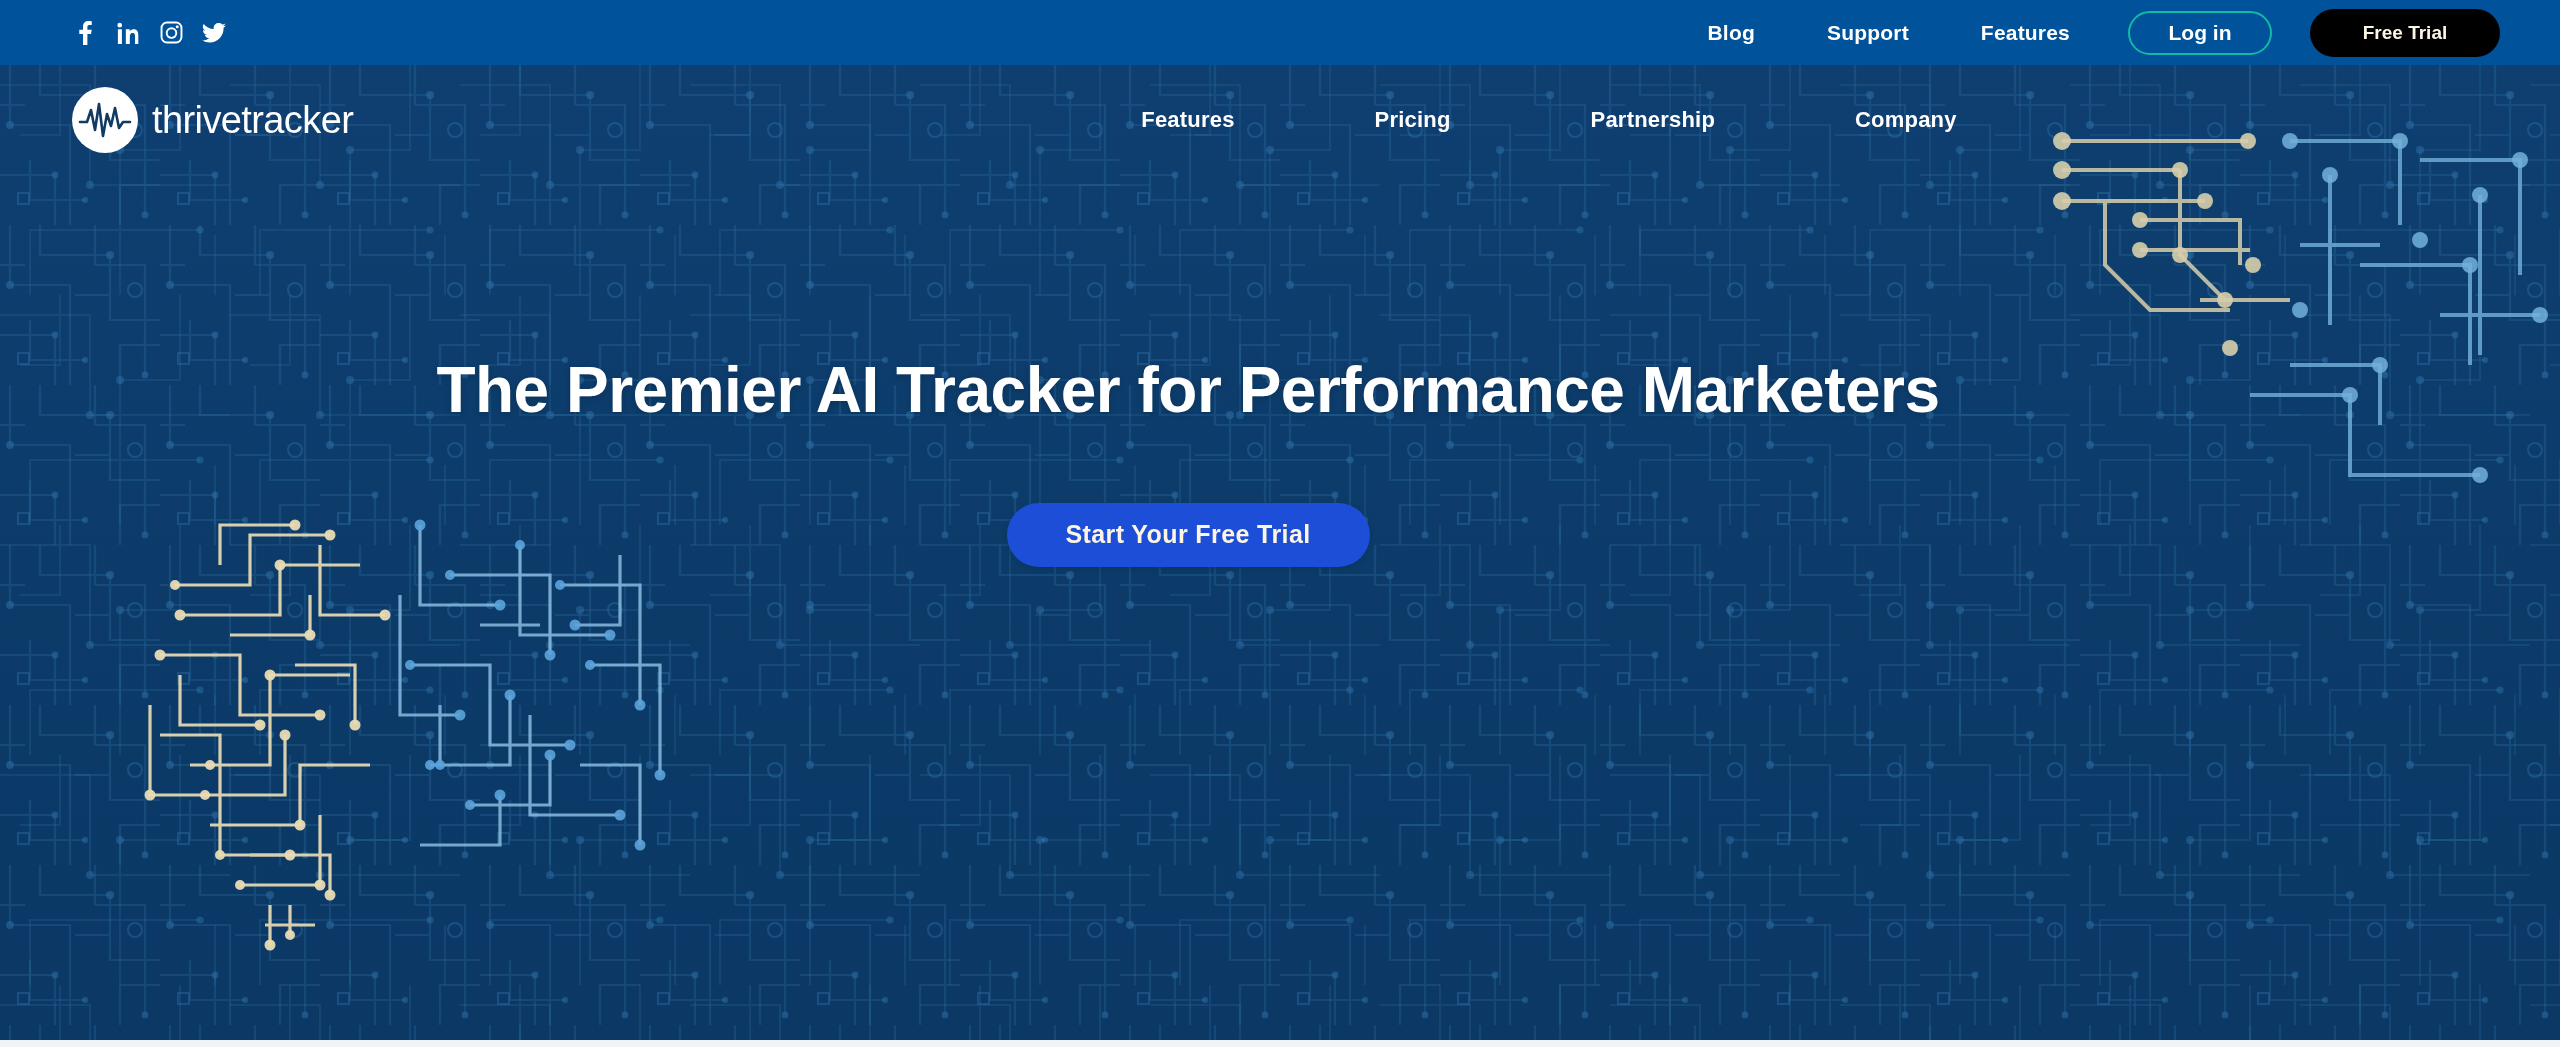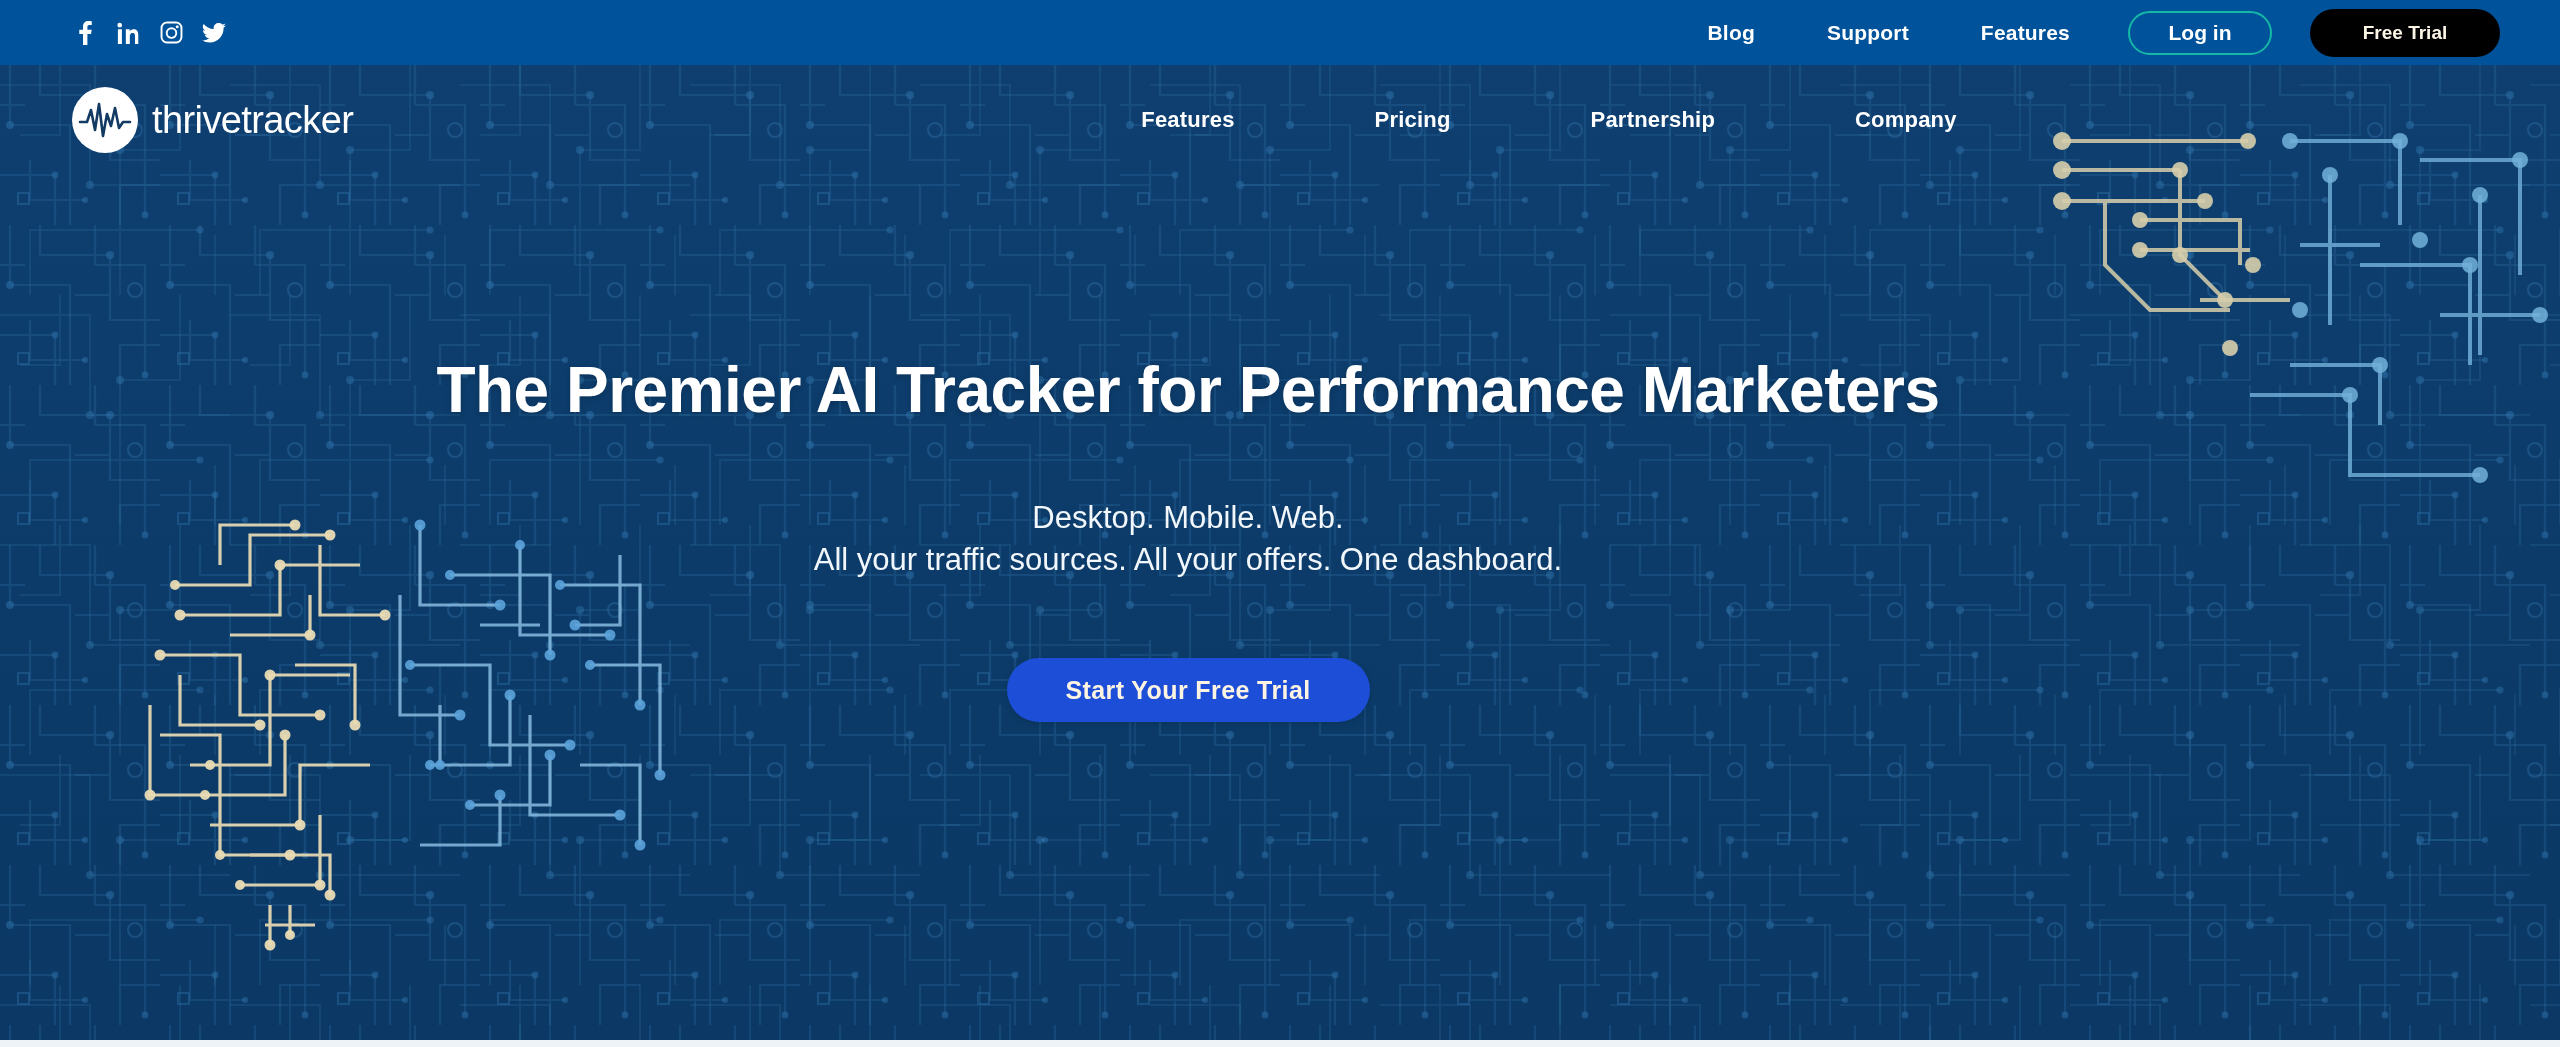--- a/index.html
+++ b/index.html
@@ -376,22 +376,18 @@
     <nav class="mainnav">
       <a class="mainnav-link">Features</a>
       <a class="mainnav-link">Pricing</a>
       <a class="mainnav-link">Partnership</a>
       <a class="mainnav-link">Company</a>
     </nav>
   </div>
 
   <div class="hero-copy">
     <h1 class="headline">The Premier AI Tracker for Performance Marketers</h1>
-    <p class="lede">
-      <span>Desktop. Mobile. Web.</span><br>
-      <span>All your traffic sources. All your offers. One dashboard.</span>
-    </p>
     <div class="btn-cta">Start Your Free Trial</div>
   </div>
 
 </div>
 
 <div class="bottom-strip"></div>
 
 </body></html>

